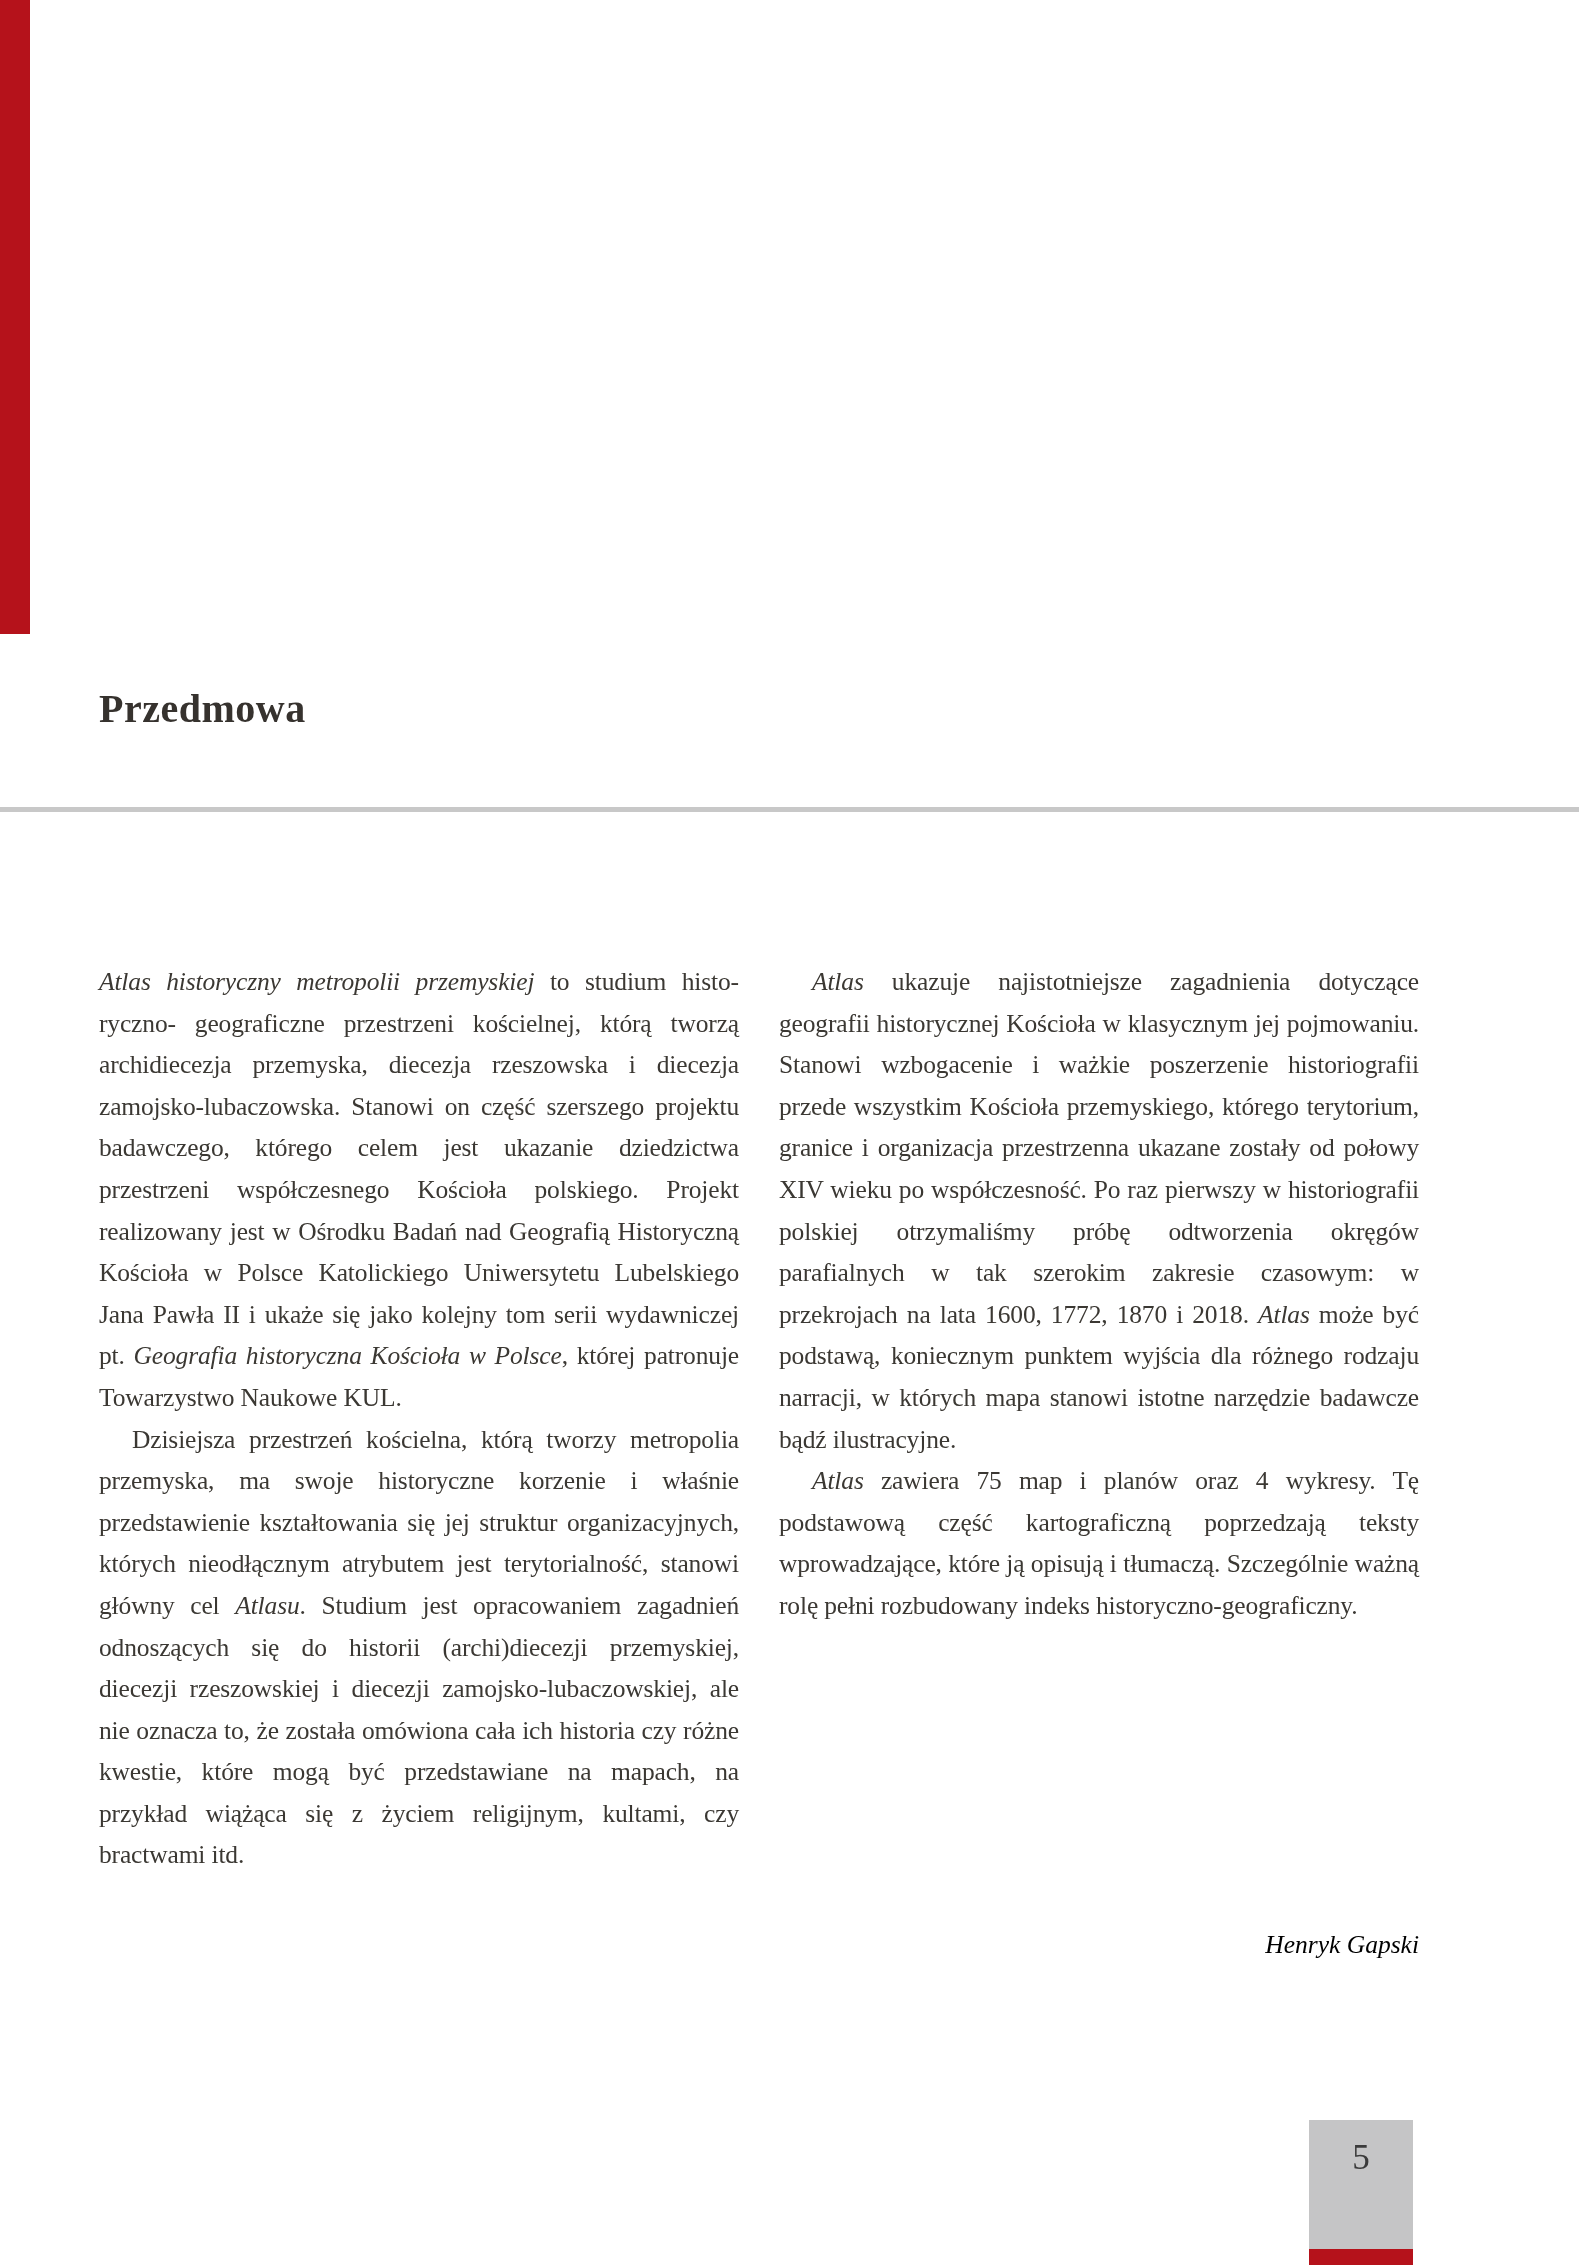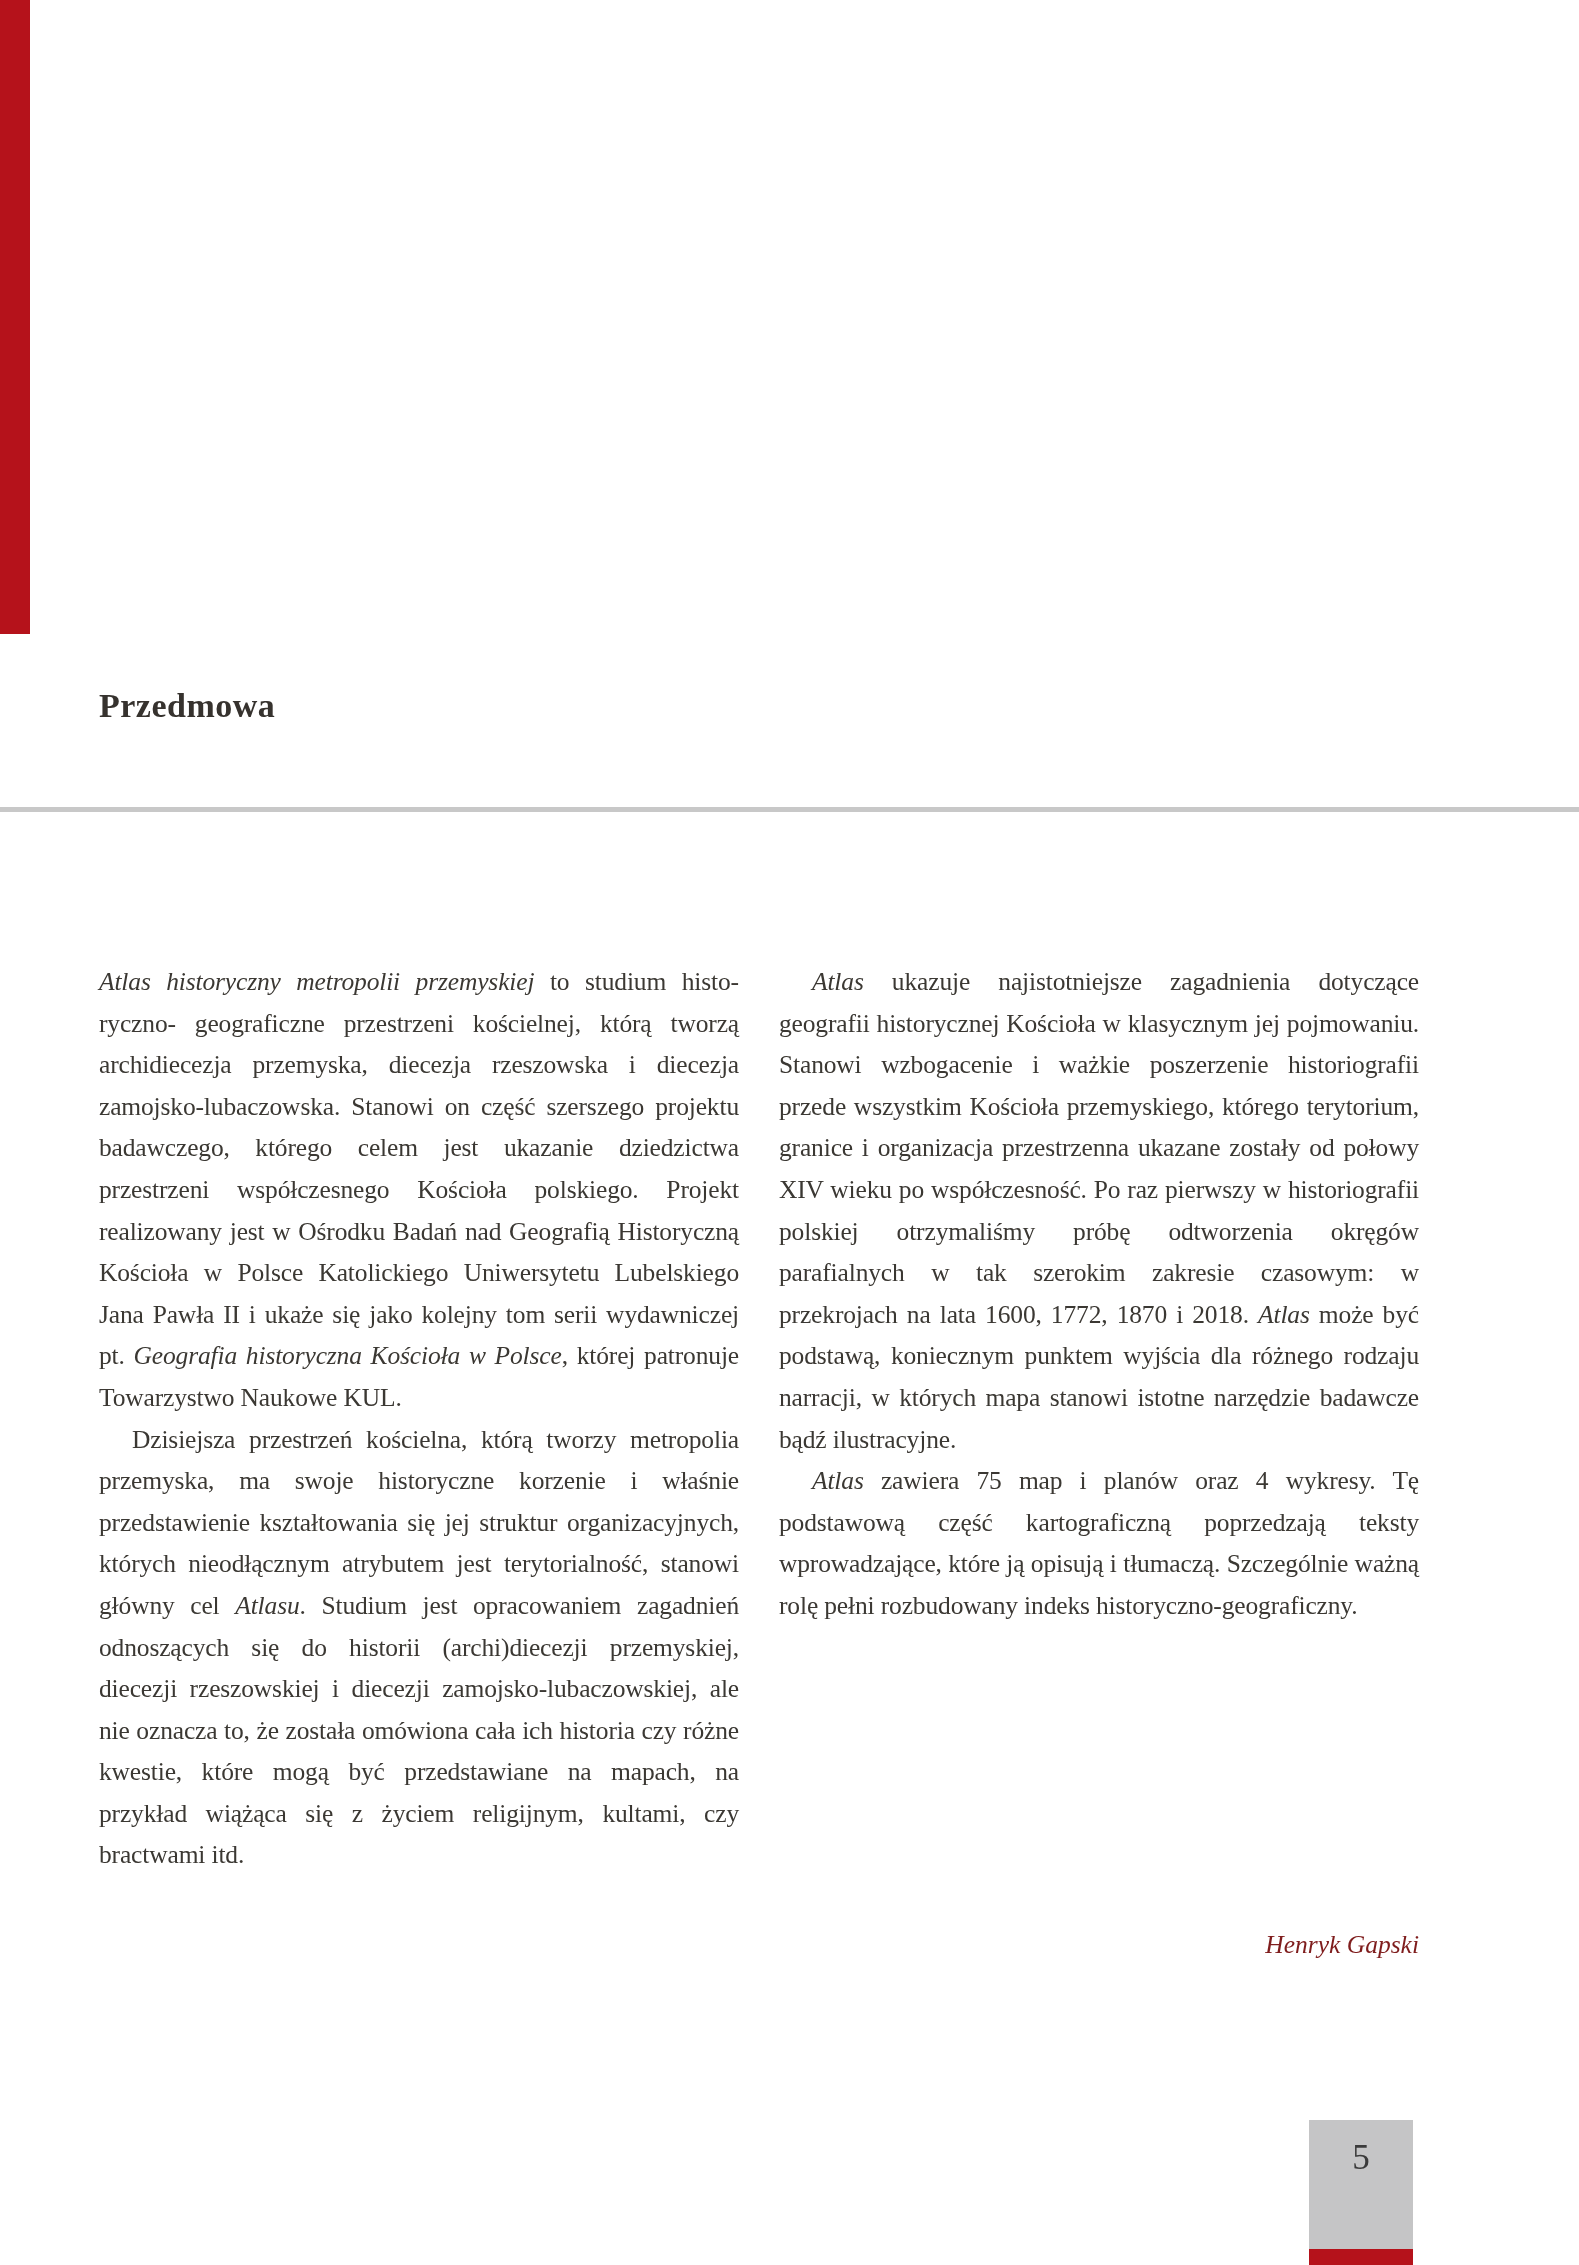--- a/index.html
+++ b/index.html
@@ -9,21 +9,21 @@
     position: relative;
     overflow: hidden;
     font-family: "Liberation Serif", "DejaVu Serif", serif;
   }
   .red-tab-top {
     position: absolute; left: 0; top: 0;
     width: 30px; height: 634px;
   }
   .page-title {
     position: absolute; left: 99px; top: 689px;
-    font-size: 34px; font-weight: bold; line-height: 1;
+    font-size: 40px; font-weight: bold; line-height: 1;
     color: #36322e; letter-spacing: 0.5px;
     margin: 0;
   }
   .rule {
     position: absolute; left: 0; top: 807px;
     width: 1579px; height: 5px;
   }
   .col {
     position: absolute; top: 961px; width: 640px;
     font-size: 25.5px; line-height: 41.6px;
@@ -33,21 +33,21 @@
     hyphens: manual; -webkit-hyphens: manual;
   }
   .col-left  { left: 99px; }
   .col-right { left: 779px; }
   .col p { margin: 0; padding: 0; }
   .col p.indent { text-indent: 33px; }
   .col em { font-style: italic; margin-top: 28px; }
   .signature {
     position: absolute; top: 1930px; right: 160px;
     font-size: 25.5px; font-style: italic;
-    color: #7f1d1d; line-height: 1.2;
+    color: #000000; line-height: 1.2;
   }
   .page-number-box {
     position: absolute; left: 1309px; top: 2120px;
     width: 104px; height: 129px;
     text-align: center;
   }
   .page-number {
     display: inline-block;
     margin-top: 20px;
     font-size: 35px; color: #3b3b3b; line-height: 1;

